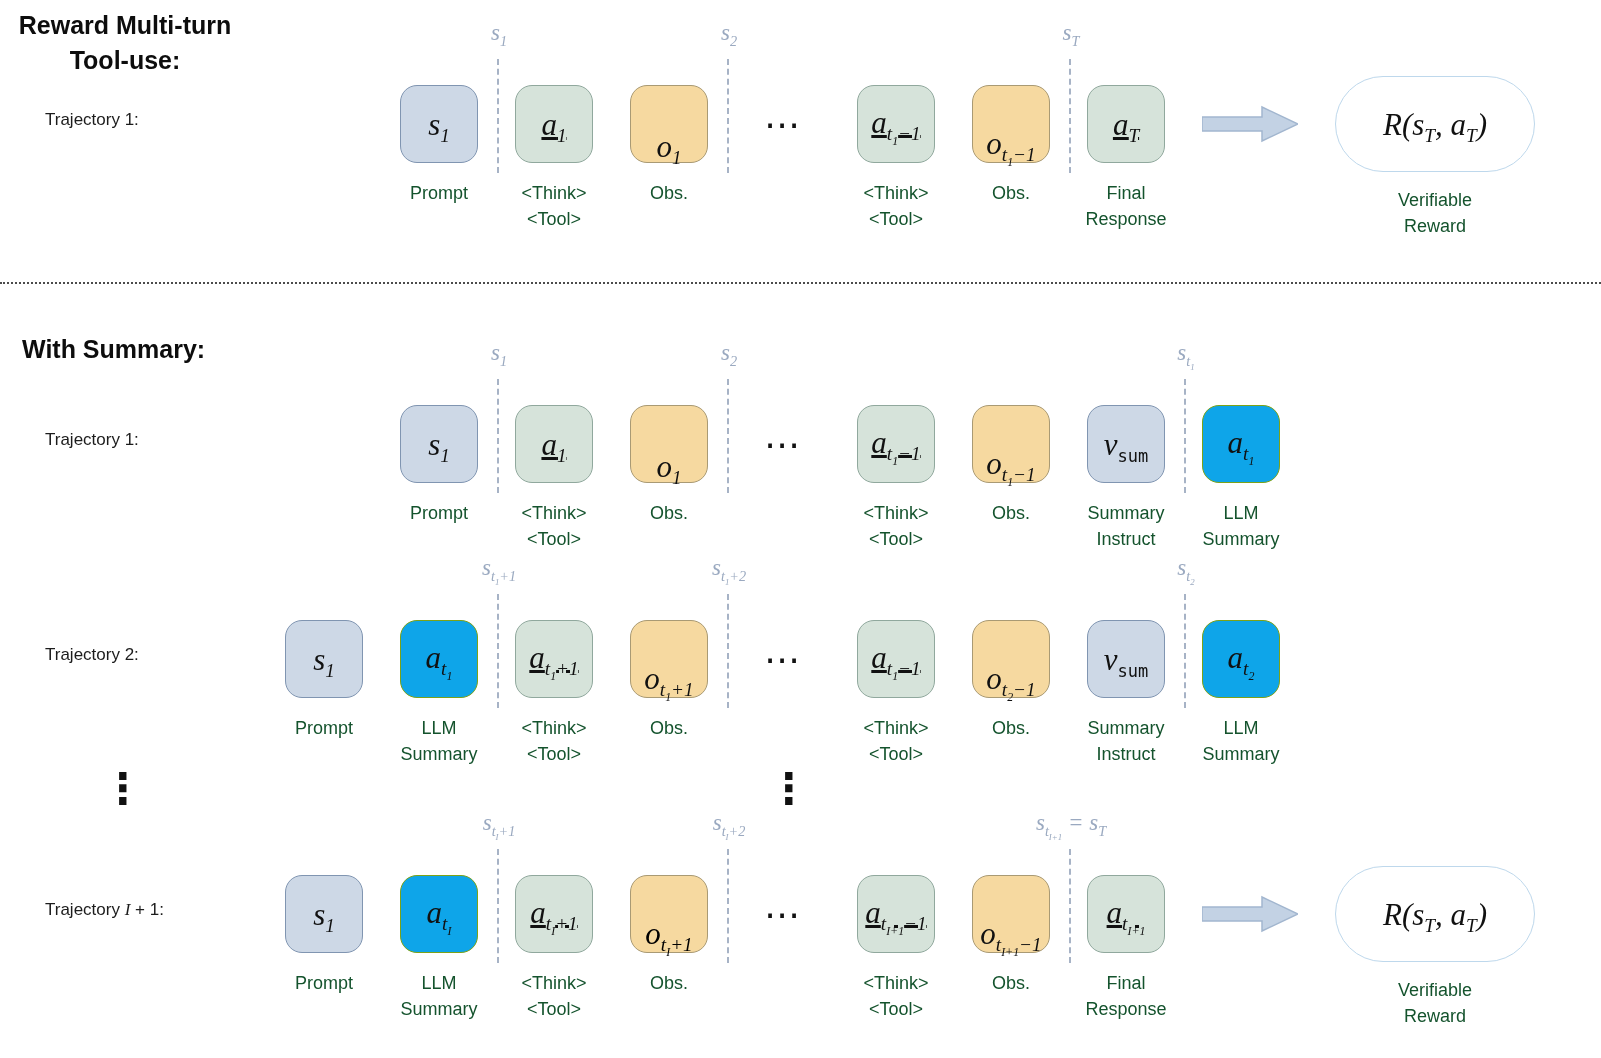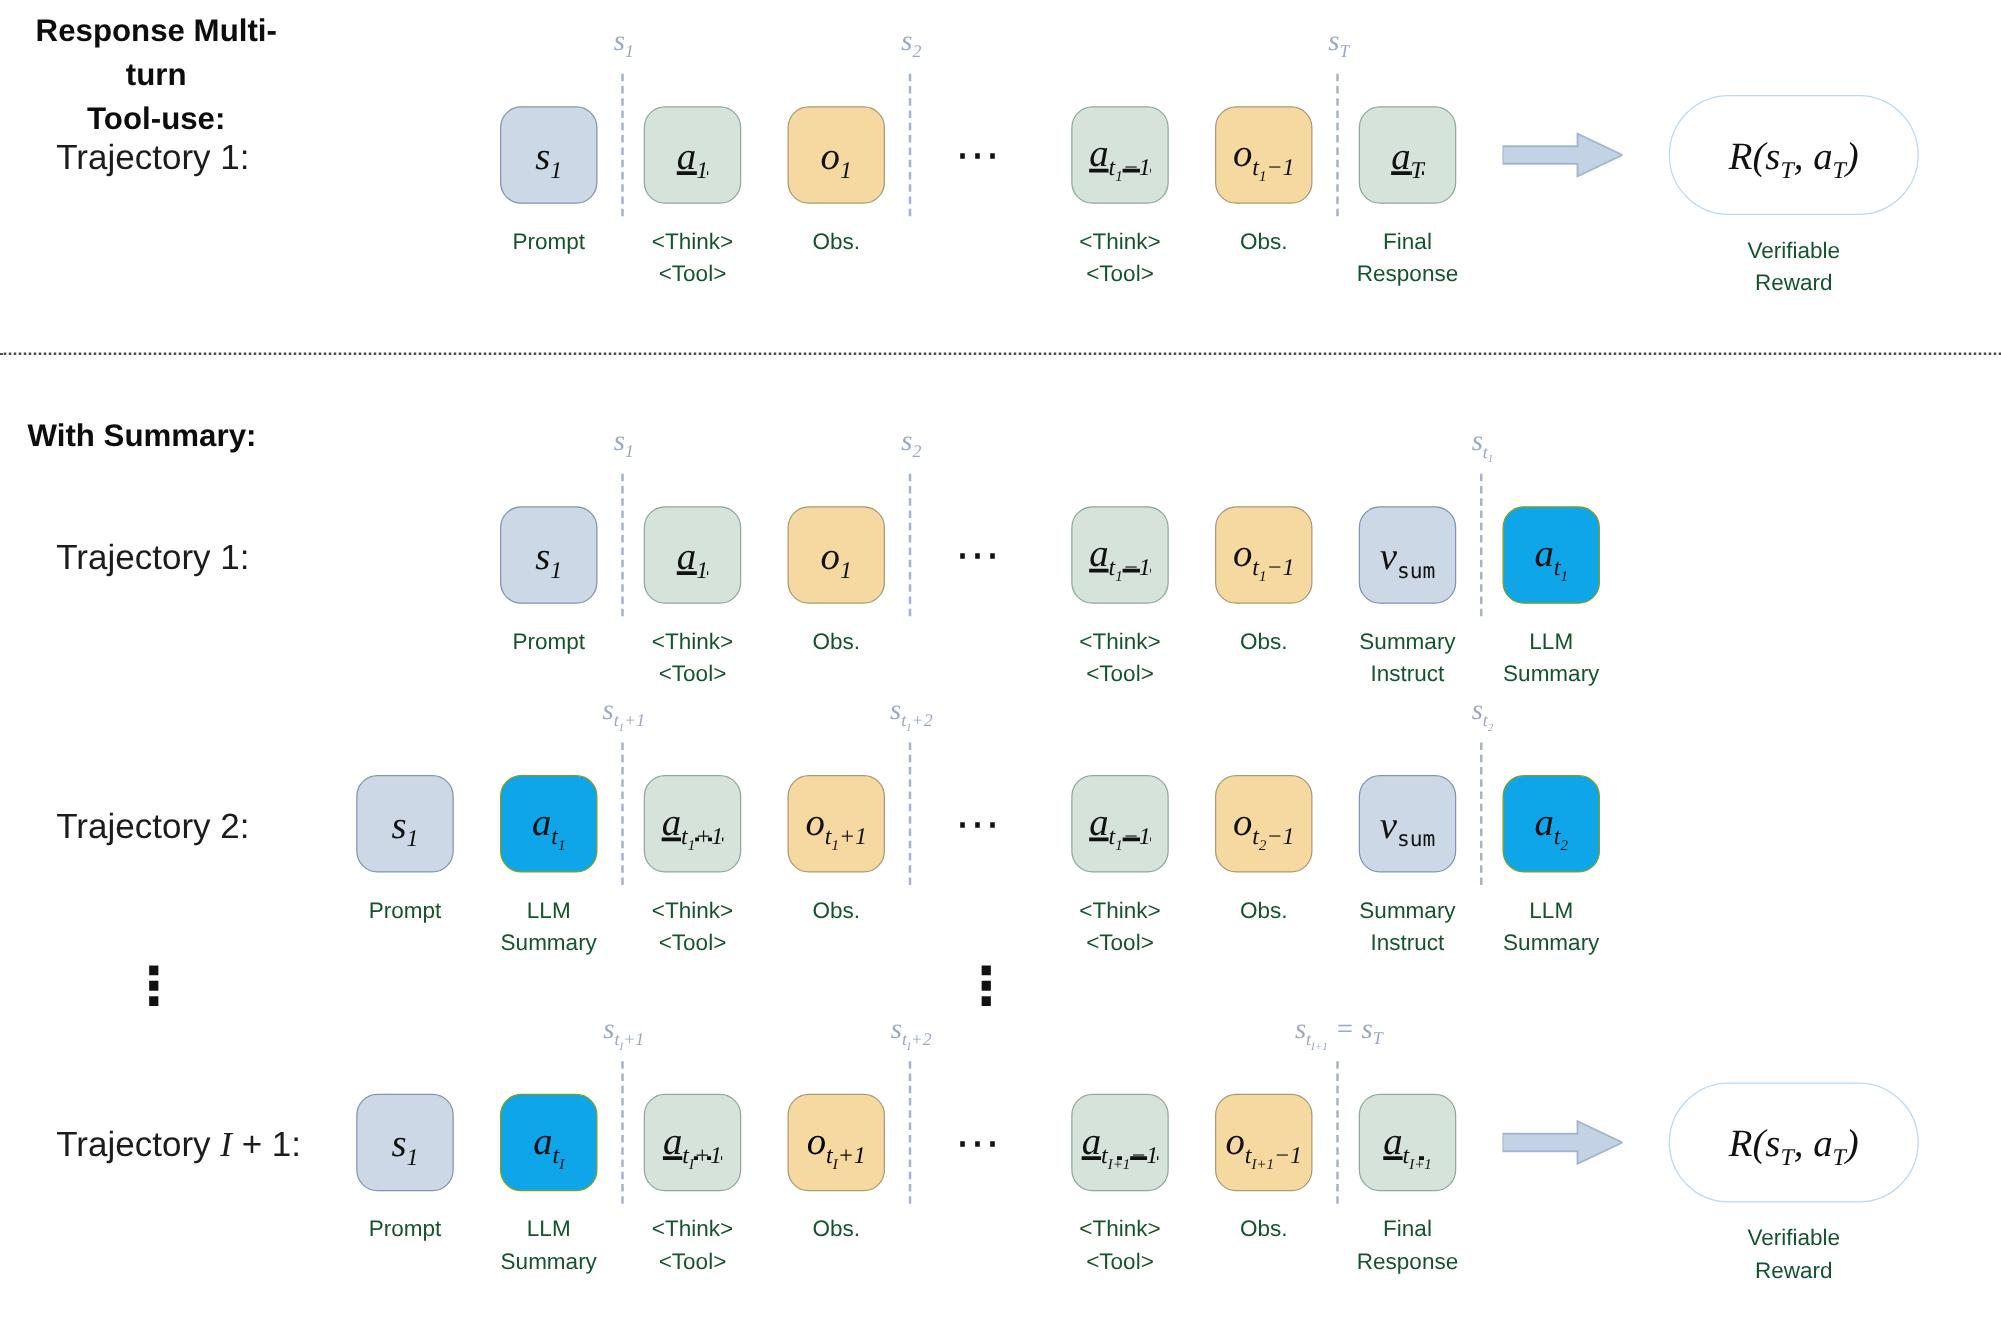--- a/index.html
+++ b/index.html
@@ -10,33 +10,33 @@
   }
 
   .section-title { position:absolute; font-weight:700; font-size:25px; line-height:1.4;
     white-space:pre-line; color:#0d0d0d; }
   #title-vanilla { left:6px; top:8px; width:238px; text-align:center; }
   #title-summary { left:22px; top:332px; }
 
   .divider { position:absolute; left:0; top:282px; width:1601px; border-top:2px dotted #4c4c4c; }
 
   .row { position:absolute; left:0; width:1601px; }
-  .traj-label { position:absolute; left:45px; top:25px; font-size:28px; color:#1c1c1c; white-space:nowrap; }
+  .traj-label { position:absolute; left:45px; top:25px; font-size:17px; color:#1c1c1c; white-space:nowrap; }
   .traj-label i { font-family:"Liberation Serif", serif; }
 
   .seq { position:absolute; top:0; display:flex; gap:37px; align-items:flex-start; }
 
   .unit { position:relative; display:flex; flex-direction:column; align-items:center; width:78px; }
   .box { width:78px; height:78px; border-radius:17px; border:1.7px solid #888;
     display:flex; align-items:center; justify-content:center; }
 
   .k-state { background:#cdd8e6; border-color:#8095b1; }
   .k-vsum  { background:#cdd8e6; border-color:#8095b1;text-align:right; }
   .k-action{ background:#d6e3da; border-color:#90a89d;text-decoration:underline; }
-  .k-obs   { background:#f6d9a0; border-color:#a99a74; }
+  .k-obs   { background:#f6d9a0; border-color:#a99a74;align-items:flex-end; }
   .k-llm   { background:#0ea5e9; border-color:#7da218; }
   .ink-orange .math { color:#000000; }
 
   .math { font-family:"Liberation Serif","DejaVu Serif", serif; font-style:italic;
     font-size:31px; color:#111; line-height:1; }
   .math sub { font-size:0.62em; line-height:0; }
   .k-vsum .math sub { font-family:"DejaVu Sans Mono", monospace; font-style:normal; font-size:0.55em; }
 
   .cap { margin-top:17px; font-size:18px; line-height:1.45; text-align:center;
     white-space:pre-line; color:#14532d; }
@@ -60,21 +60,21 @@
     border:1.8px solid #bed8ec; border-radius:48px;
     display:flex; align-items:center; justify-content:center; }
   .reward-unit .cap { margin-top:15px; }
 
   .vdots { position:absolute; font-size:42px; font-weight:700; color:#111;
     font-family:"DejaVu Sans", sans-serif; line-height:1; }
 </style>
 </head>
 <body>
 
-<div class="section-title" id="title-vanilla">Response Multi-turn
+<div class="section-title" id="title-vanilla">Reward Multi-turn
 Tool-use:</div>
 
 <div class="row" style="top:85px">
   <div class="traj-label">Trajectory 1:</div>
   <div class="seq" style="left:400px">
       <div class="unit">
         <div class="box k-state">
           <span class="math">s<sub>1</sub></span>
         </div>
         <div class="cap">Prompt</div>

